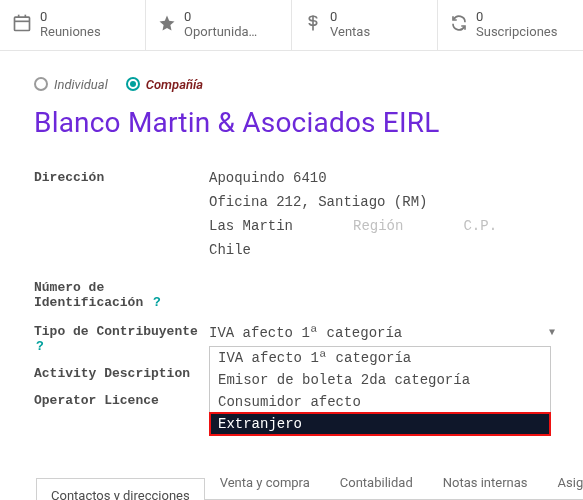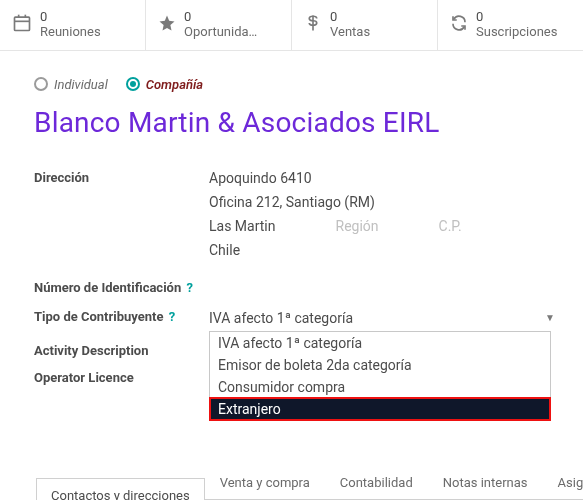--- a/index.html
+++ b/index.html
@@ -51,21 +51,21 @@
   }
   .rlabel { font-size: 13px; color: #6b6b6b; font-style: italic; }
   .rlabel.sel { font-weight: 600; color: #7f1d1d; }
 
   h1.company {
     font-size: 28px; font-weight: 400; color: #6d28d9; margin-bottom: 27px;
     letter-spacing: 0.2px;
   }
 
   
-  .frow { display: flex; margin-bottom: 8px; align-items: flex-start; }
+  .frow { display: flex; margin-bottom: 8px; align-items: flex-start; font-family: Liberation Mono, monospace; }
   .flabel {
     width: 175px; flex-shrink: 0; font-size: 13px; font-weight: 700;
     color: #4c4c4c; padding-top: 4px;
   }
   .flabel .help { color: #00a09d; font-weight: 700; margin-left: 2px; cursor: help; }
   .fvalue { flex: 1; font-size: 14px; color: #4c4c4c; }
   .fvalue .line { padding: 4px 0; }
   .addr-extra { display: flex; gap: 60px; }
   .placeholder { color: #c0c0c0; }
 
@@ -203,21 +203,21 @@
       <span class="help">?</span>
     </div>
     <div class="fvalue select-wrap">
       <div class="select-display">
         <span>IVA afecto 1ª categoría</span>
         <span class="caret">▼</span>
       </div>
       <div class="dropdown" id="tp-dropdown">
           <div class="opt">IVA afecto 1ª categoría</div>
           <div class="opt">Emisor de boleta 2da categoría</div>
-          <div class="opt">Consumidor compra</div>
+          <div class="opt">Consumidor afecto</div>
           <div class="opt hl">Extranjero</div>
         </div>
     </div>
   </div>
 
   <div class="frow" style="margin-top:6px;">
     <div class="flabel">Activity Description</div>
     <div class="fvalue"></div>
   </div>
 

